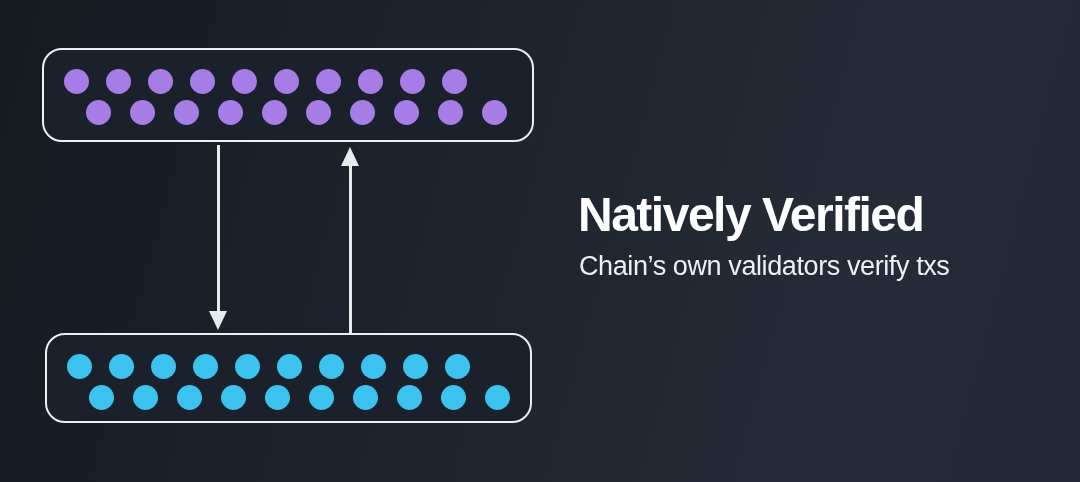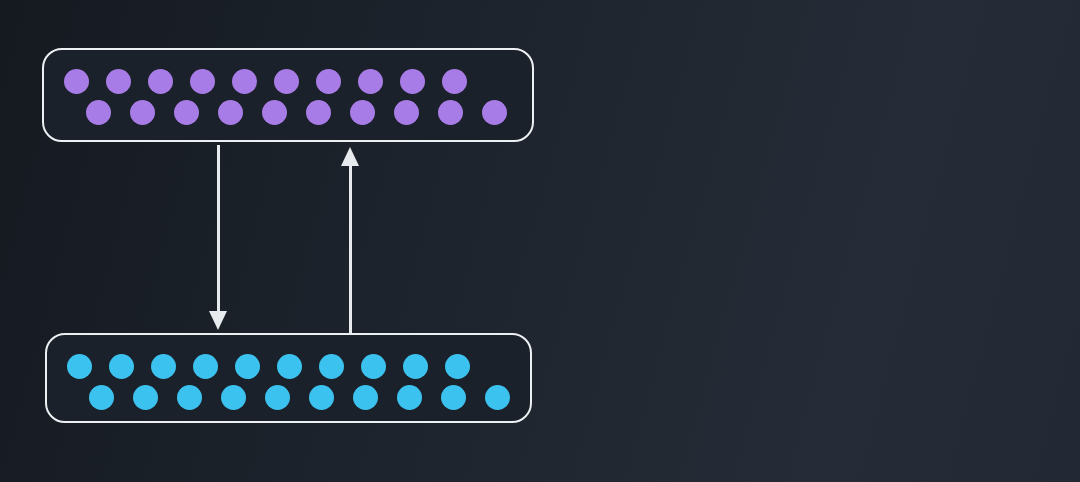--- a/index.html
+++ b/index.html
@@ -149,14 +149,18 @@
         <span class="dot" style="background: rgb(60, 194, 238);"></span>
         <span class="dot" style="background: rgb(60, 194, 238);"></span>
         <span class="dot" style="background: rgb(60, 194, 238);"></span>
         <span class="dot" style="background: rgb(60, 194, 238);"></span>
         <span class="dot" style="background: rgb(60, 194, 238);"></span>
         <span class="dot" style="background: rgb(60, 194, 238);"></span>
         <span class="dot" style="background: rgb(60, 194, 238);"></span>
       </div>
   </div>
 
+  <div class="caption">
+    <h1>Natively Verified</h1>
+    <p>Chain’s own validators verify txs</p>
+  </div>
 
 </div>
 
 </body></html>

